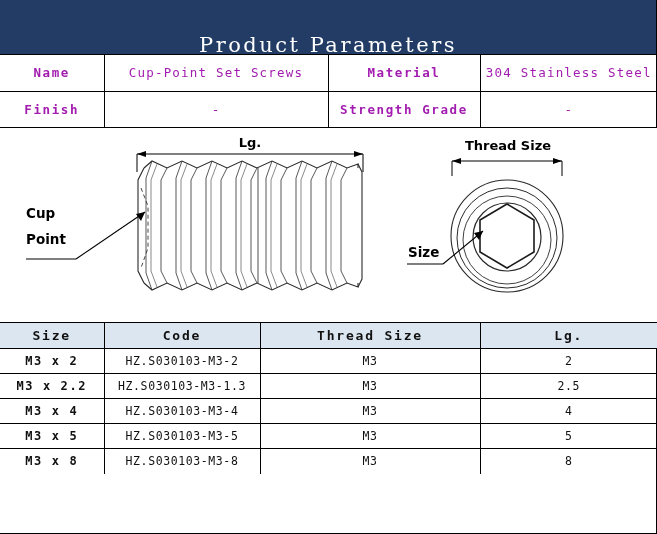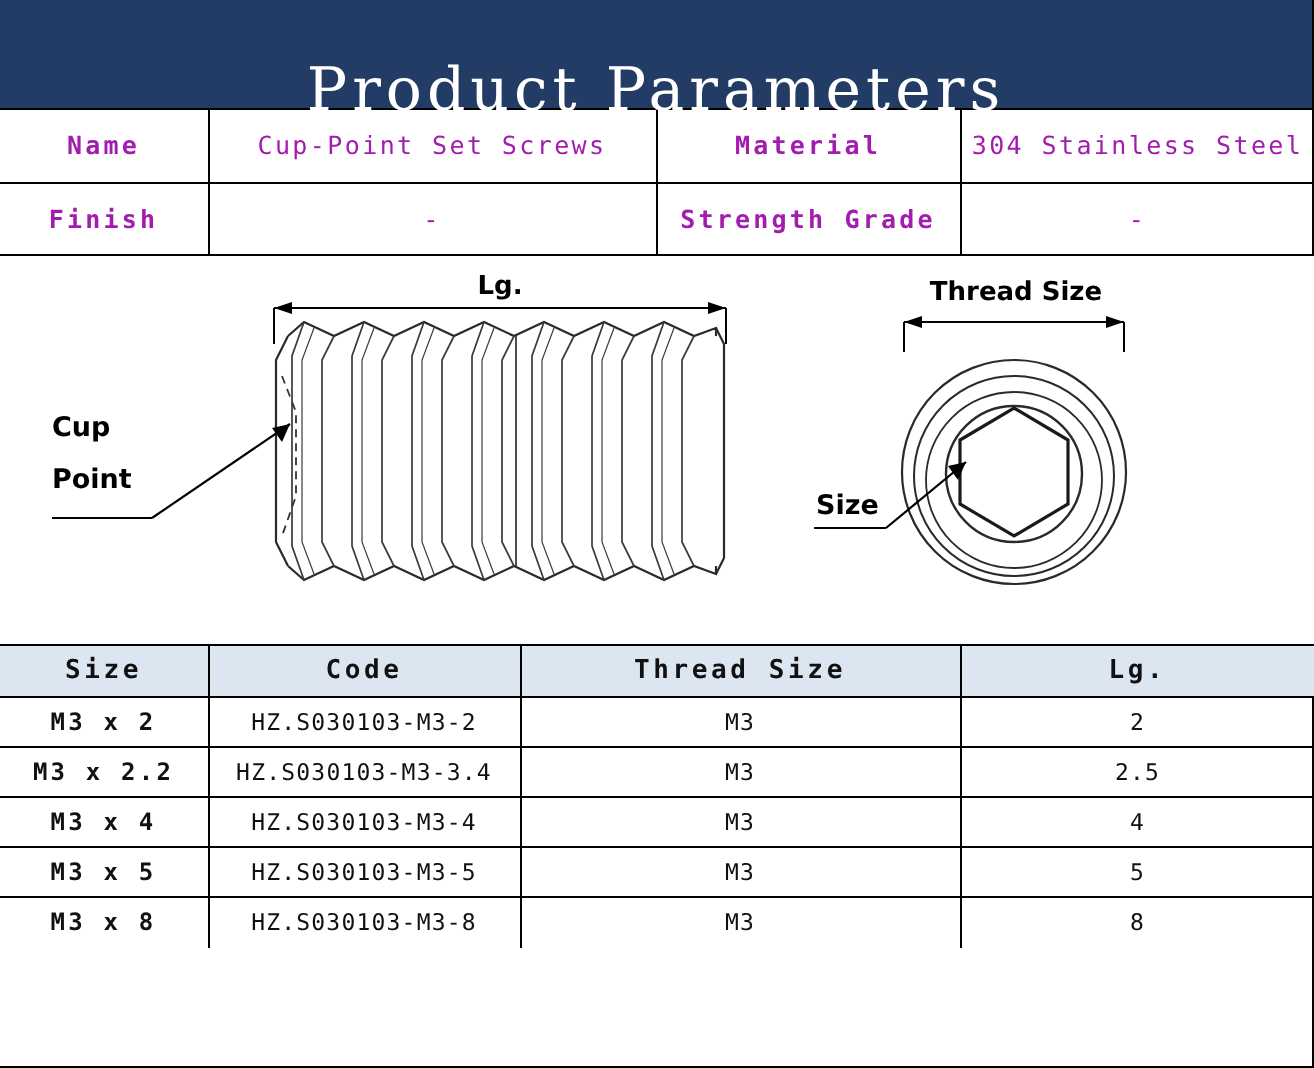--- a/index.html
+++ b/index.html
@@ -26,21 +26,21 @@
     height: 55px;
     background: #223c66;
     display: flex;
     align-items: center;
     justify-content: center;
     border-bottom: 1px solid #000;
   }
   .title-text {
     color: #ffffff;
     font-family: "DejaVu Serif", serif;
-    font-size: 30px;
+    font-size: 21px;
     letter-spacing: 2.5px;
     font-weight: 400;
     white-space: nowrap;
     margin-top: 36px;
   }
 
   
   table.spec {
     width: 657px;
     border-collapse: collapse;
@@ -265,21 +265,21 @@
     </thead>
     <tbody>
       <tr>
         <td class="size">M3 x 2</td>
         <td>HZ.S030103-M3-2</td>
         <td>M3</td>
         <td>2</td>
       </tr>
       <tr>
         <td class="size">M3 x 2.2</td>
-        <td>HZ.S030103-M3-3.4</td>
+        <td>HZ.S030103-M3-1.3</td>
         <td>M3</td>
         <td>2.5</td>
       </tr>
       <tr>
         <td class="size">M3 x 4</td>
         <td>HZ.S030103-M3-4</td>
         <td>M3</td>
         <td>4</td>
       </tr>
       <tr>

